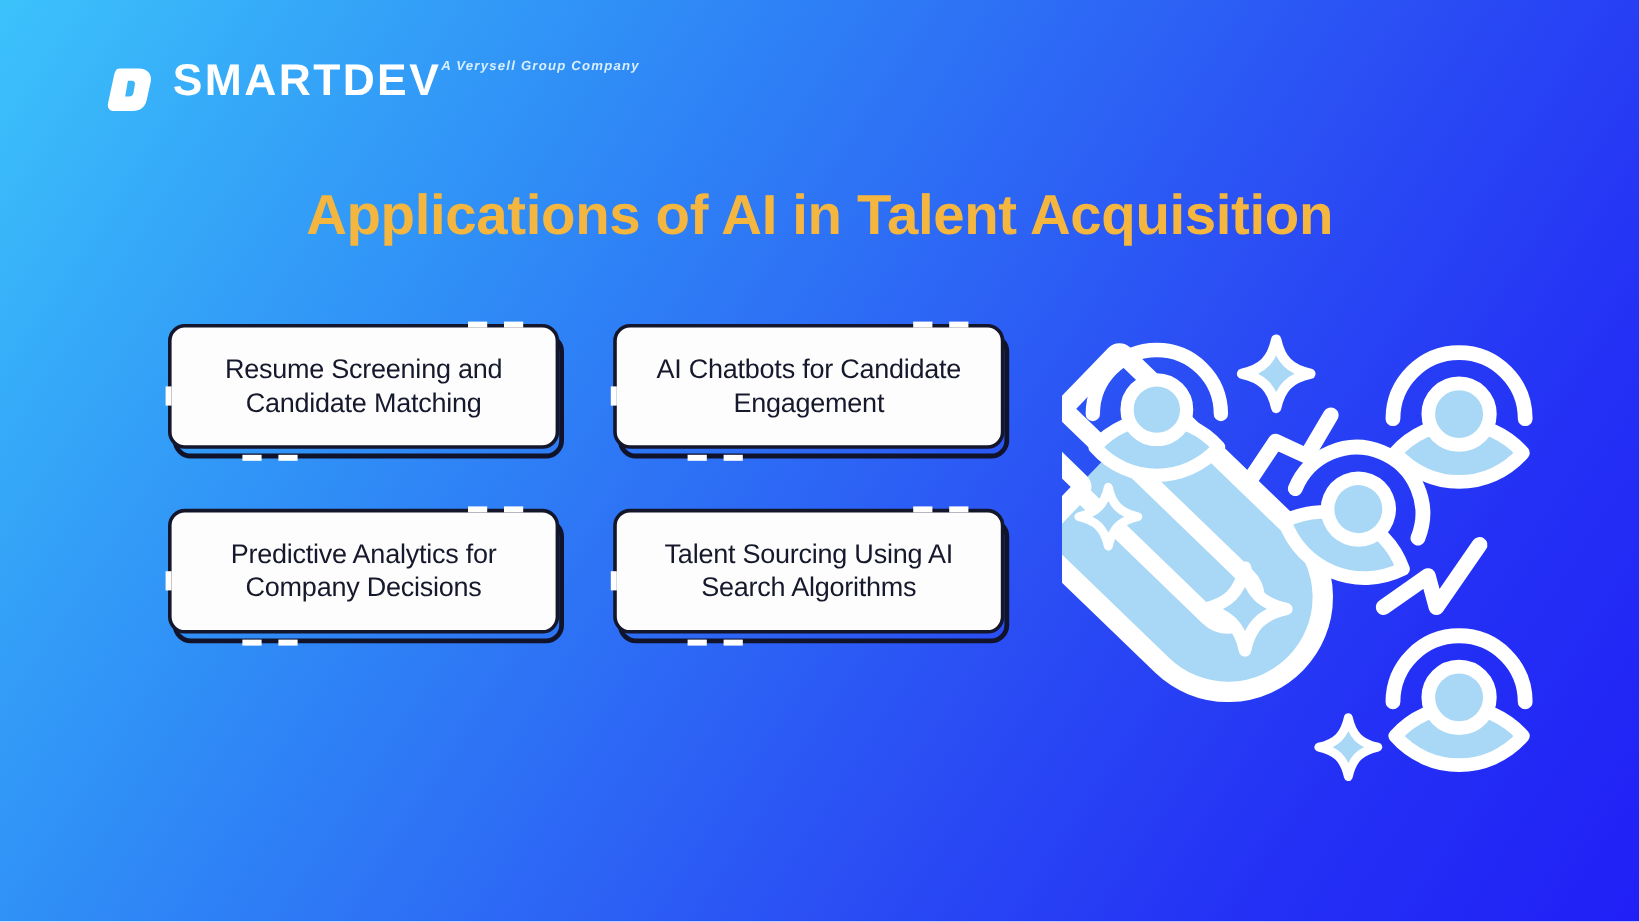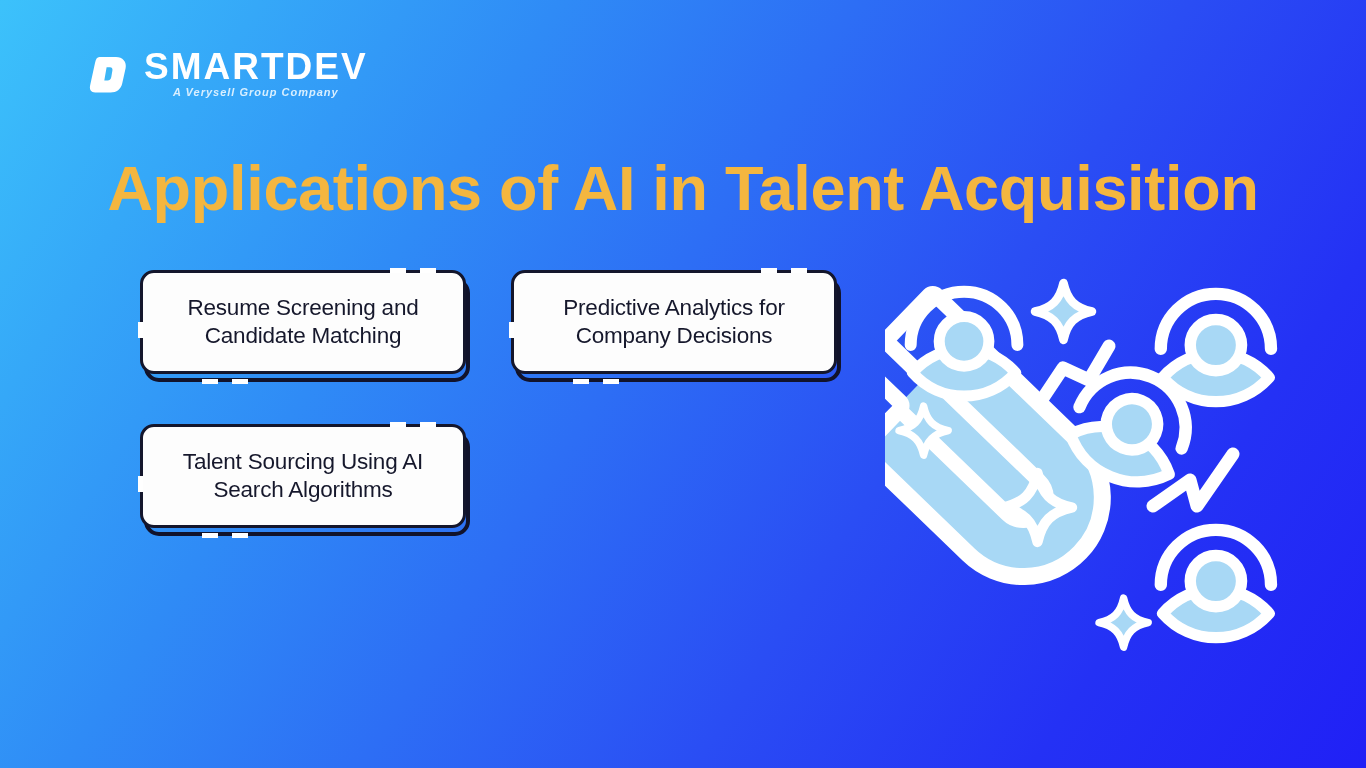--- a/index.html
+++ b/index.html
@@ -32,21 +32,21 @@
     left:86px; top:48px;
     display:flex;
     align-items:flex-start;
     gap:14px;
   }
   #brand-mark {
     width:44px; height:44px;
     margin-top:4px;
     flex:0 0 auto;
   }
-  #brand-text { display:flex; flex-direction:column; }
+  #brand-text { display:flex; flex-direction:row; }
   #brand-name {
     font-size:37px;
     font-weight:bold;
     color:#ffffff;
     letter-spacing:2.0px;
     line-height:1.0;
     white-space:nowrap;
   }
   #brand-tagline {
     margin-top:1px;
@@ -57,21 +57,21 @@
     letter-spacing:1.0px;
     text-align:center;
     white-space:nowrap;
   }
 
   
   #title {
     position:absolute;
     left:0; right:0; top:152px;
     text-align:center;
-    font-size:63px;
+    font-size:47px;
     font-weight:bold;
     color:#f4b63f;
     letter-spacing:-0.3px;
     line-height:1.15;
     white-space:nowrap;
   }
 
   
   #cards {
     position:absolute;
@@ -169,20 +169,31 @@
       <div class="card-face">
         <span class="card-label">Resume Screening and Candidate Matching</span>
       </div>
       <span class="notch n-top-a"></span>
       <span class="notch n-top-b"></span>
       <span class="notch n-left"></span>
       <span class="notch n-bot-a"></span>
       <span class="notch n-bot-b"></span>
     </div>
 
+    <div class="card">
+      <div class="card-frame"></div>
+      <div class="card-face">
+        <span class="card-label">AI Chatbots for Candidate Engagement</span>
+      </div>
+      <span class="notch n-top-a"></span>
+      <span class="notch n-top-b"></span>
+      <span class="notch n-left"></span>
+      <span class="notch n-bot-a"></span>
+      <span class="notch n-bot-b"></span>
+    </div>
 
 
     <div class="card">
       <div class="card-frame"></div>
       <div class="card-face">
         <span class="card-label">Predictive Analytics for Company Decisions</span>
       </div>
       <span class="notch n-top-a"></span>
       <span class="notch n-top-b"></span>
       <span class="notch n-left"></span>

